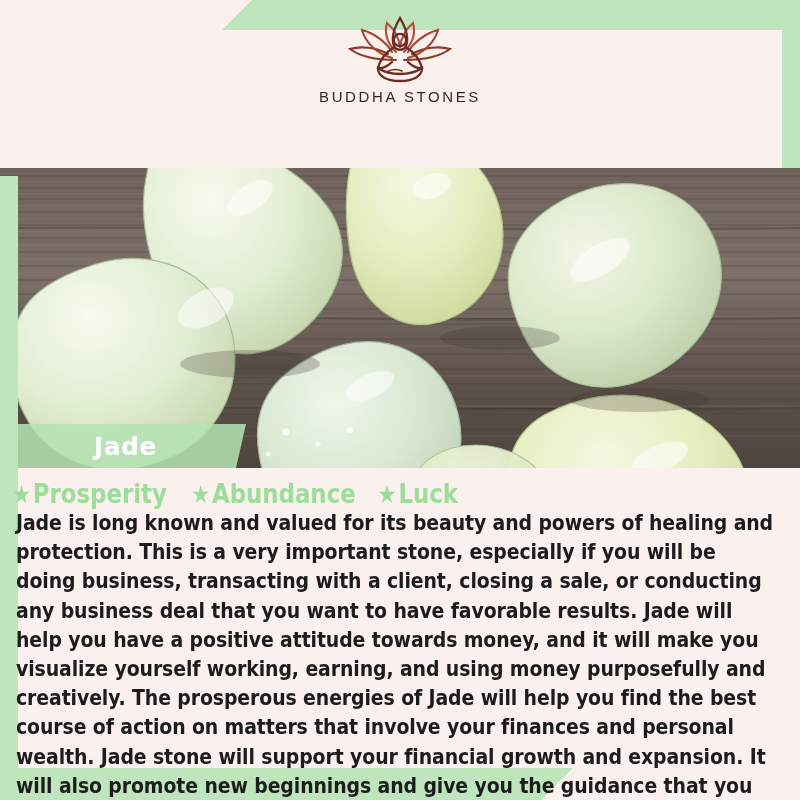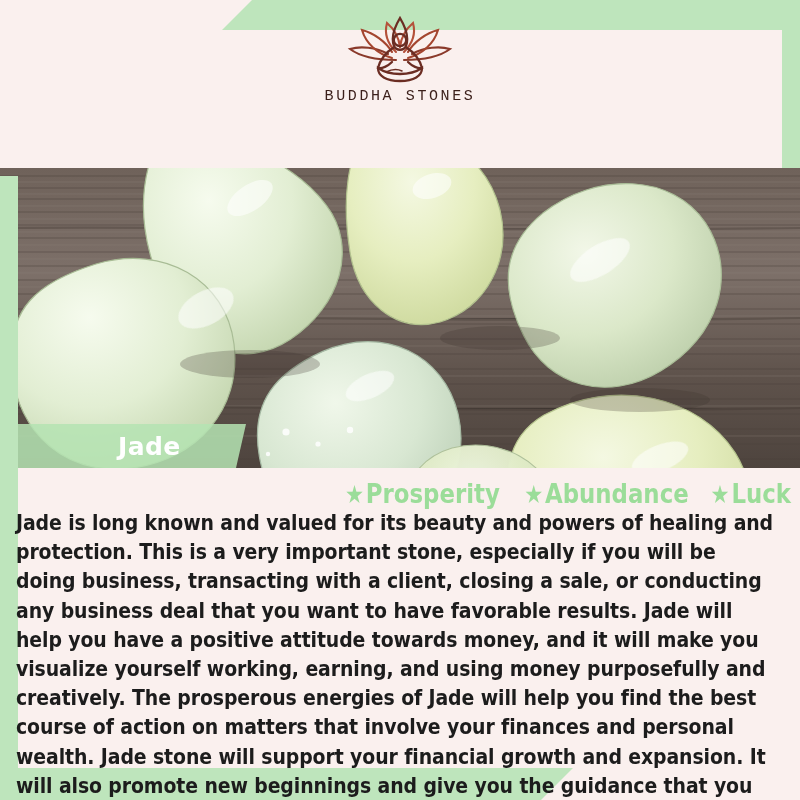--- a/index.html
+++ b/index.html
@@ -78,21 +78,21 @@
     padding-top: 16px;
     box-sizing: border-box;
   }
   .logo-mark {
     width: 132px;
     height: 68px;
     display: block;
   }
   .logo-word {
     margin-top: 4px;
-    font-family: Liberation Mono, monospace;
+    font-family: Liberation Sans, sans-serif;
     font-size: 15px;
     letter-spacing: 2.6px;
     color: #3b1f1a;
     font-weight: 400;
   }
 
   
   .title-banner {
     position: absolute;
     top: 116px;
@@ -140,21 +140,21 @@
     display: flex;
     align-items: center;
     z-index: 6;
     clip-path: polygon(0 0, 100% 0, calc(100% - 10px) 100%, 0 100%);
   }
   .jade-label {
     color: #ffffff;
     font-family: "DejaVu Sans", sans-serif;
     font-weight: 700;
     font-size: 25px;
-    padding-left: 100px;
+    padding-left: 76px;
     letter-spacing: 0.4px;
   }
 
   
   .content {
     position: absolute;
     top: 468px;
     left: 0;
     width: 800px;
     height: 332px;
@@ -162,21 +162,21 @@
     z-index: 2;
     box-sizing: border-box;
     padding: 0;
   }
 
   .benefits {
     position: absolute;
     top: 478px;
     left: 0;
     width: 800px;
-    text-align: right;
+    text-align: left;
     z-index: 4;
     white-space: nowrap;
   }
   .benefit-item {
     display: inline-block;
     font-family: "Liberation Sans Narrow", "DejaVu Sans Condensed", "Liberation Sans", sans-serif;
     font-weight: 700;
     font-size: 27px;
     color: #9bdd99;
     margin: 0 7px;

